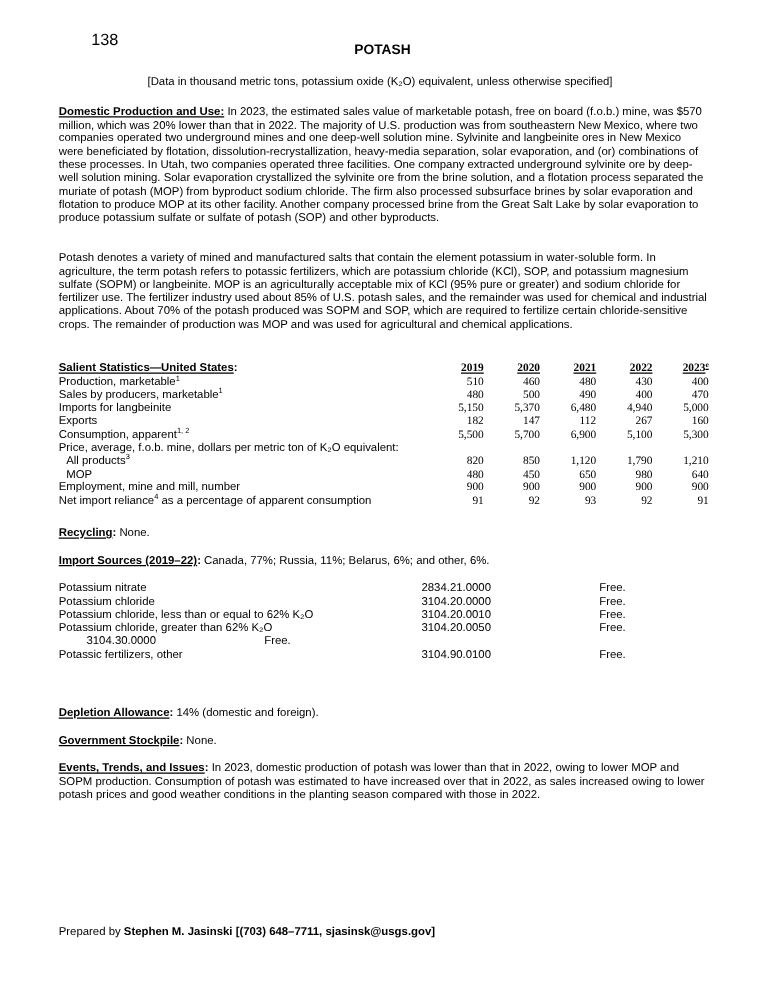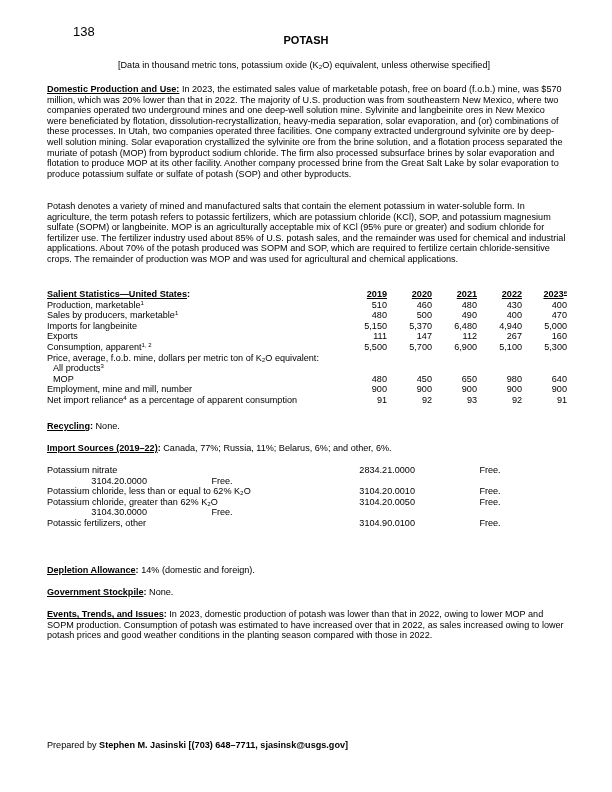--- a/index.html
+++ b/index.html
@@ -15,27 +15,27 @@
   .hdr u { text-decoration: underline; }
   sup { font-size: 6px; line-height: 0; vertical-align: 3.5px; }
   p { margin: 0; }
   
   .stats { position: absolute; left: 47px; top: 289px; width: 520px; }
   .srow { display: flex; height: 10.6px; white-space: nowrap; }
   .slabel { width: 300px; overflow: visible; }
   .slabel.indent { padding-left: 6px; width: 294px; }
   .sval { width: 45px; text-align: right; flex: none; }
   .sval:first-of-type { }
-  .vals { display: flex; margin-left: 16px; }
+  .vals { display: flex; margin-left: 16px; font-family: Liberation Serif, serif; }
   .yr { font-weight: bold; text-decoration: underline; }
   
   .tariff { position: absolute; left: 47px; top: 435px; width: 520px; }
   .trow { display: flex; height: 10.6px; white-space: nowrap; }
   .titem { width: 268px; }
-  .tnum { width: 100px; text-align: right; }
+  .tnum { width: 100px; text-align: center; }
   .tntr { width: 130px; text-align: center; margin-left: 10px; }
   .bold { font-weight: bold; }
   .ul { text-decoration: underline; }
 </style>
 </head>
 <body>
 
 <div class="page-num">138</div>
 <div class="title">POTASH</div>
 <div class="subtitle">[Data in thousand metric tons, potassium oxide (K₂O) equivalent, unless otherwise specified]</div>
@@ -86,21 +86,21 @@
           <div class="sval">5,150</div>
           <div class="sval">5,370</div>
           <div class="sval">6,480</div>
           <div class="sval">4,940</div>
           <div class="sval">5,000</div>
         </div>
       </div>
       <div class="srow">
         <div class="slabel"><span>Exports</span></div>
         <div class="vals">
-          <div class="sval">111</div>
+          <div class="sval">182</div>
           <div class="sval">147</div>
           <div class="sval">112</div>
           <div class="sval">267</div>
           <div class="sval">160</div>
         </div>
       </div>
       <div class="srow">
         <div class="slabel"><span>Consumption, apparent</span><sup>1, 2</sup></div>
         <div class="vals">
           <div class="sval">5,500</div>
@@ -115,20 +115,27 @@
         <div class="vals">
           <div class="sval"></div>
           <div class="sval"></div>
           <div class="sval"></div>
           <div class="sval"></div>
           <div class="sval"></div>
         </div>
       </div>
       <div class="srow">
         <div class="slabel indent"><span>All products</span><sup>3</sup></div>
+        <div class="vals">
+          <div class="sval">820</div>
+          <div class="sval">850</div>
+          <div class="sval">1,120</div>
+          <div class="sval">1,790</div>
+          <div class="sval">1,210</div>
+        </div>
       </div>
       <div class="srow">
         <div class="slabel indent"><span>MOP</span></div>
         <div class="vals">
           <div class="sval">480</div>
           <div class="sval">450</div>
           <div class="sval">650</div>
           <div class="sval">980</div>
           <div class="sval">640</div>
         </div>
@@ -165,20 +172,21 @@
 </div>
 
 <div class="tariff" style="top:465px;">
   <div id="tariff-rows">
       <div class="trow">
         <div class="titem">Potassium nitrate</div>
         <div class="tnum">2834.21.0000</div>
         <div class="tntr">Free.</div>
       </div>
       <div class="trow">
+        <div class="titem">Potassium chloride</div>
         <div class="tnum">3104.20.0000</div>
         <div class="tntr">Free.</div>
       </div>
       <div class="trow">
         <div class="titem">Potassium chloride, less than or equal to 62% K₂O</div>
         <div class="tnum">3104.20.0010</div>
         <div class="tntr">Free.</div>
       </div>
       <div class="trow">
         <div class="titem">Potassium chloride, greater than 62% K₂O</div>

